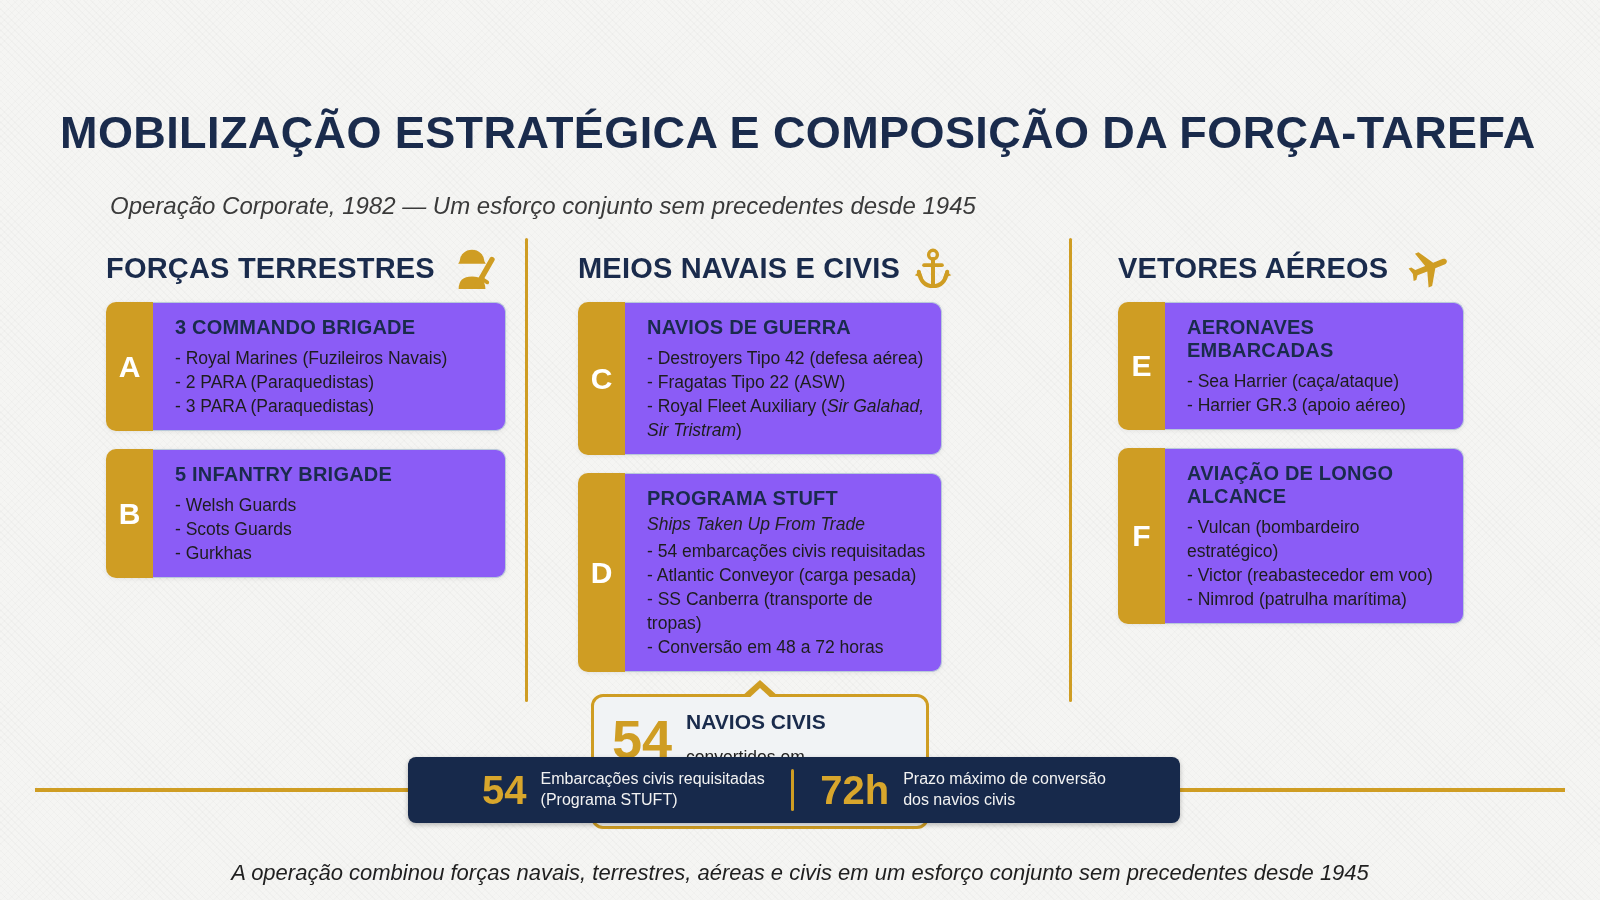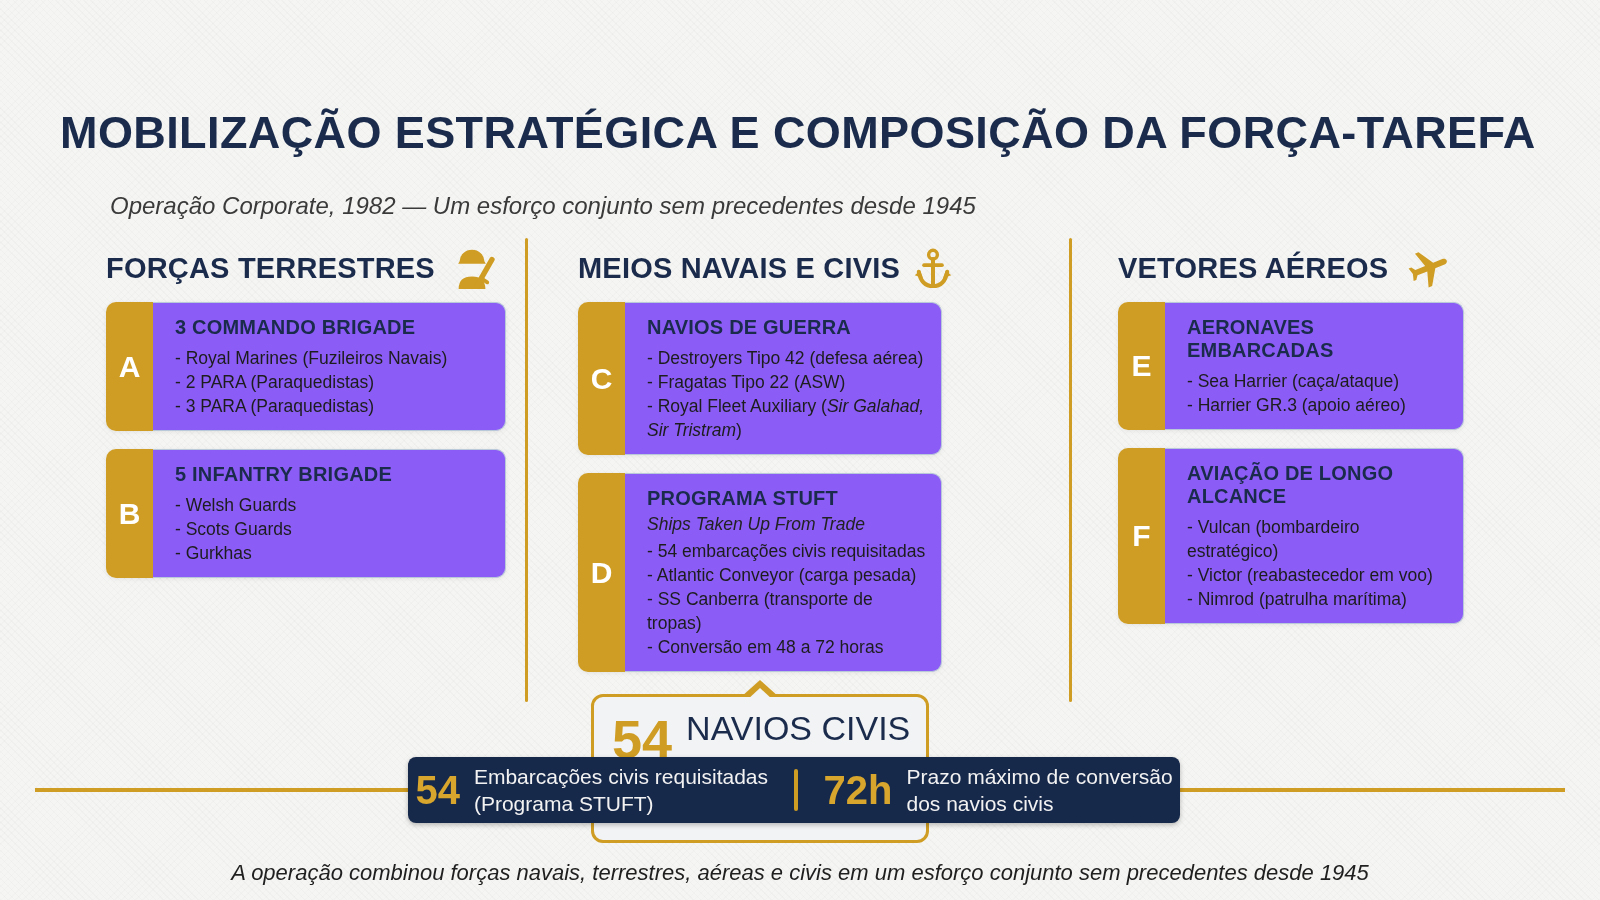--- a/index.html
+++ b/index.html
@@ -33,30 +33,30 @@
   .card-title{margin:0 0 7px;font-size:20px;color:#1a2b4c;letter-spacing:.2px;}
   .card-subtitle{margin:-3px 0 4px;font-size:17.5px;font-style:italic;color:#222;}
   .card-items{list-style:none;margin:0;padding:0;font-size:17.5px;color:#1d1d1d;line-height:24px;}
 
   .callout{position:relative;margin:22px auto 0;width:300px;border:3.5px solid #cf9d23;border-radius:12px;background:#f1f3f5;padding:12px 14px 13px 18px;display:flex;gap:14px;align-items:flex-start;}
   .callout::before{content:"";position:absolute;top:-17px;left:50%;transform:translateX(-50%);width:0;height:0;
     border-left:19px solid transparent;border-right:19px solid transparent;border-bottom:17px solid #cf9d23;}
   .callout::after{content:"";position:absolute;top:-9px;left:50%;transform:translateX(-50%);width:0;height:0;
     border-left:14px solid transparent;border-right:14px solid transparent;border-bottom:13px solid #f1f3f5;}
   .callout-value{font-size:54px;font-weight:700;color:#cf9d23;line-height:1;margin-top:3px;}
-  .callout-title{font-size:34px;font-weight:400;color:#1a2b4c;line-height:1.05;margin:2px 0 13px;white-space:nowrap;}
+  .callout-title{font-size:21px;font-weight:700;color:#1a2b4c;line-height:1.05;margin:2px 0 13px;white-space:nowrap;}
   .callout-desc{font-size:17.5px;color:#222;line-height:1.28;max-width:210px;}
 
   .stats-wrap{position:absolute;left:0;top:757px;width:1600px;height:66px;}
   .gold-line{position:absolute;left:35px;right:35px;top:31px;height:3.5px;background:#cf9d23;}
   .stat-bar{position:absolute;left:408px;top:0;width:772px;height:66px;background:#17294b;border-radius:8px;
     display:flex;align-items:center;justify-content:center;gap:26px;box-shadow:0 2px 5px rgba(0,0,0,.25);}
   .stat{display:flex;align-items:center;gap:14px;}
   .stat-value{font-size:40px;font-weight:700;color:#d8a62c;line-height:1;}
-  .stat-label{font-size:21px;color:#f2f2f2;line-height:1.3;}
+  .stat-label{font-size:16px;color:#f2f2f2;line-height:1.3;}
   .stat-divider{width:3.5px;height:42px;background:#cf9d23;border-radius:2px;}
 
   .footer{position:absolute;left:0;top:838px;width:1600px;text-align:center;font-size:22px;font-style:italic;color:#1f1f1f;}
 </style>
 </head>
 <body>
 
 <h1 class="title">MOBILIZAÇÃO ESTRATÉGICA E COMPOSIÇÃO DA FORÇA-TAREFA</h1>
 <p class="subtitle">Operação Corporate, 1982 — Um esforço conjunto sem precedentes desde 1945</p>
 

